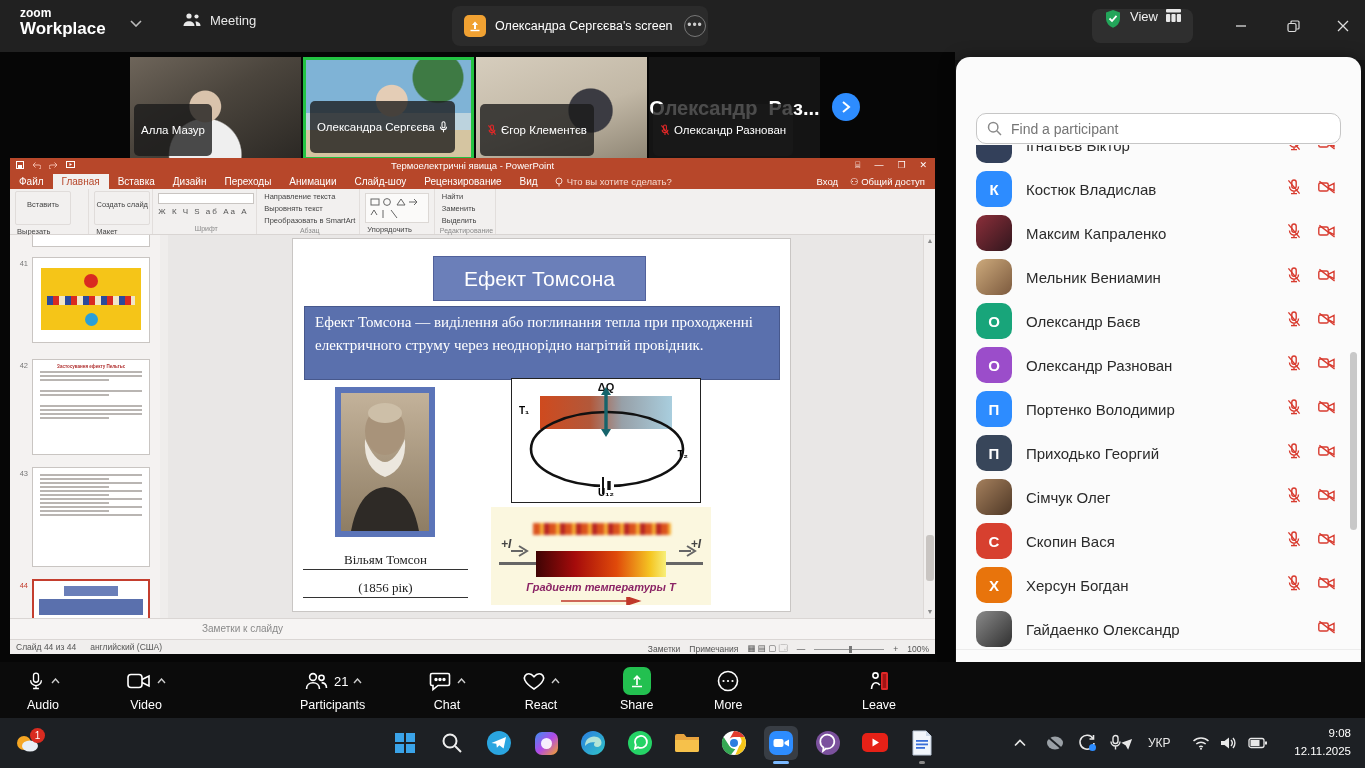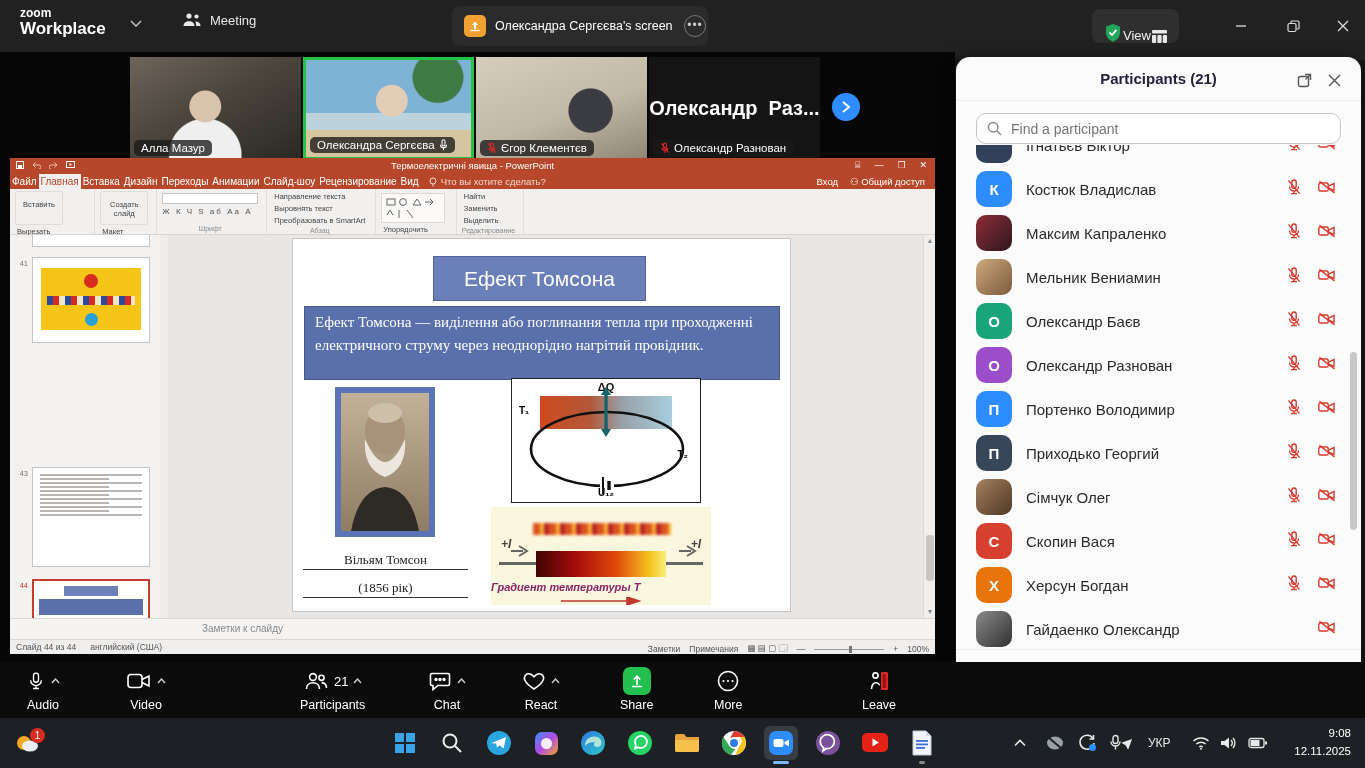--- a/index.html
+++ b/index.html
@@ -15,30 +15,30 @@
   .meeting-tab { position:absolute; left:182px; top:12px; display:flex; align-items:center; gap:8px;
     color:#e8e8e8; font-size:13px; }
   .share-pill { position:absolute; left:452px; top:6px; width:256px; height:40px; background:#2b2b2b;
     border-radius:8px; display:flex; align-items:center; gap:9px; padding:0 12px; }
   .share-pill .oicon { width:22px; height:22px; border-radius:5px; background:#f0a132;
     display:flex; align-items:center; justify-content:center; flex:0 0 auto; }
   .share-pill .stext { color:#fff; font-size:12.5px; white-space:nowrap; overflow:hidden; }
   .dots-circle { position:absolute; left:684px; top:15px; width:22px; height:22px; border:1px solid #777;
     border-radius:50%; color:#ccc; font-size:12px; text-align:center; line-height:19px; letter-spacing:1px; }
   .view-pill { position:absolute; left:1092px; top:9px; height:34px; background:#2f2f2f; border-radius:8px;
-    display:flex; align-items:flex-end; gap:1px; padding:0 12px; color:#f0f0f0; font-size:13px; }
+    display:flex; align-items:flex-start; gap:8px; padding:0 12px; color:#f0f0f0; font-size:13px; }
   .winctl { position:absolute; top:14px; width:26px; height:24px; display:flex; align-items:center; justify-content:center; }
 
   
   #sharebg { position:absolute; left:0; top:52px; width:955px; height:610px; background:#060606; }
 
   
   .vtile { position:absolute; top:57px; width:171px; height:103px; overflow:hidden; }
   .vtile .tag { position:absolute; left:4px; bottom:4px; background:rgba(25,25,25,.78); border-radius:5px;
-    color:#fff; font-size:11.5px; padding:2px 7px; display:flex; align-items:center; gap:4px; white-space:nowrap; }
+    color:#fff; font-size:11.5px; padding:20px 7px; display:flex; align-items:center; gap:4px; white-space:nowrap; }
   .t1 { left:130px; background:
     radial-gradient(circle at 44% 48%, #d9c3ac 0 14%, rgba(0,0,0,0) 15%),
     radial-gradient(circle at 44% 95%, #efefef 0 26%, rgba(0,0,0,0) 27%),
     linear-gradient(150deg,#6e655a,#4b453d 45%,#2b2824); }
   .t2 { left:303px; background:
     radial-gradient(circle at 52% 42%, #e4cdb6 0 15%, rgba(0,0,0,0) 16%),
     radial-gradient(circle at 80% 18%, #3e7a44 0 16%, rgba(0,0,0,0) 17%),
     linear-gradient(#7fb3d6 0 55%, #bcd3de 55% 72%, #d5c5a1 72%); border:3px solid #23c343; }
   .t3 { left:476px; background:
     radial-gradient(circle at 67% 52%, #3b3b42 0 17%, rgba(0,0,0,0) 18%),
@@ -50,30 +50,30 @@
 
   
   #ppt { position:absolute; left:10px; top:158px; width:925px; height:496px; background:#f2f0ef; }
   .ppt-titlebar { position:absolute; left:0; top:0; width:100%; height:16px; background:#b7472a;
     color:#fff; font-size:9.5px; }
   .ppt-title { position:absolute; left:0; right:0; top:2px; text-align:center; }
   .qat { position:absolute; left:6px; top:3px; display:flex; gap:8px; align-items:center; }
   .ppt-ctl { position:absolute; top:2px; display:flex; gap:14px; right:8px; color:#fff; font-size:9px; }
   .ppt-tabrow { position:absolute; left:0; top:16px; width:100%; height:15px; background:#b7472a;
     display:flex; align-items:stretch; color:#fff; font-size:10px; }
-  .ppt-tab { padding:1px 2px; display:flex; align-items:center; }
+  .ppt-tab { padding:1px 9px; display:flex; align-items:center; }
   .ppt-tab.active { background:#f2f0ef; color:#b7472a; }
   .tellme { display:flex; align-items:center; gap:4px; padding:0 8px; font-size:9.5px; color:#f6d9cf; }
   .tab-right { margin-left:auto; display:flex; align-items:center; gap:12px; padding-right:10px; font-size:9.5px; }
   #ribbon { position:absolute; left:0; top:31px; width:100%; height:46px; background:#f2f0ef;
     border-bottom:1px solid #d9d5d3; display:flex; }
-  .rgroup { border-right:1px solid #e2dedc; padding:2px 8px 0 5px; display:flex; flex-direction:column; }
+  .rgroup { border-right:1px solid #e2dedc; padding:2px 2px 0 5px; display:flex; flex-direction:column; }
   .ritems { flex:1; display:flex; flex-direction:column; flex-wrap:wrap; align-content:flex-start; gap:1px 6px; }
   .rbtn { font-size:7.5px; color:#444; white-space:nowrap; padding:1px 2px; }
-  .rbtn.big { width:48px; white-space:normal; text-align:center; font-size:7.5px; border:1px solid #e0dcda;
+  .rbtn.big { width:56px; white-space:normal; text-align:center; font-size:7.5px; border:1px solid #e0dcda;
     border-radius:2px; padding:8px 1px 1px 1px; height:34px; }
   .rlabel { font-size:7px; color:#8a8a8a; text-align:center; padding:1px 0 2px 0; }
   .fontbox { width:96px; height:11px; border:1px solid #c9c5c2; background:#fff; margin:2px 0; }
   .fontchars { font-size:8px; color:#555; letter-spacing:2px; }
   .shapesbox { width:64px; height:30px; border:1px solid #dcd8d5; background:#fbfaf9; margin-top:2px;
     display:flex; align-items:center; justify-content:center; }
 
   
   #thumbpanel { position:absolute; left:0; top:77px; width:158px; height:383px; background:#f4f2f1;
     border-right:1px solid #d6d2d0; overflow:hidden; }
@@ -114,21 +114,21 @@
   .dt1 { position:absolute; left:7px; top:26px; font-weight:700; font-size:10px; }
   .dt2 { position:absolute; right:12px; top:26px; font-weight:700; font-size:10px;margin-top:44px; }
   .du { position:absolute; left:0; right:0; top:108px; text-align:center; font-weight:700; font-size:10px; }
   .yellowimg { position:absolute; left:198px; top:268px; width:220px; height:98px; background:#fbf7df; }
   .flamestrip { position:absolute; left:42px; top:16px; width:138px; height:12px; filter:blur(1.5px);
     background:repeating-linear-gradient(90deg,#d8420a 0 7px,#f5a623 7px 11px,#b01010 11px 16px); opacity:.9; }
   .ybar { position:absolute; left:45px; top:44px; width:130px; height:26px;
     background:linear-gradient(90deg,#3f0404,#a50b0b 30%,#e04a0a 62%,#f5c623 88%,#f7ef7a); }
   .yI { position:absolute; top:30px; font-size:12px; font-weight:700; font-style:italic; color:#444; }
   .yline { position:absolute; top:55px; height:3px; background:#666; }
-  .ylabel { position:absolute; left:0; right:0; top:74px; text-align:left; font-size:11px; font-weight:700;
+  .ylabel { position:absolute; left:0; right:0; top:74px; text-align:center; font-size:11px; font-weight:700;
     font-style:italic; color:#8b2566; }
   .yarrow { position:absolute; left:70px; top:90px; width:84px; }
 
   
   #notesbar { position:absolute; left:0; top:460px; width:100%; height:21px; background:#f6f4f3;
     border-top:1px solid #dad6d4; color:#8a8a8a; font-size:10px; padding:4px 0 0 192px; }
   #statusbar { position:absolute; left:0; top:481px; width:100%; height:15px; background:#f0eeed;
     border-top:1px solid #dad6d4; font-size:8.5px; color:#555; }
   .st-left { position:absolute; left:6px; top:2px; display:flex; gap:14px; }
   .st-right { position:absolute; right:6px; top:2px; display:flex; gap:9px; align-items:center; }
@@ -410,20 +410,37 @@
       </div>
     <div class="thumb-row" style="top:22px">
       <div class="tnum">41</div>
       <div class="tbox" style="height:86px">
         <div style="position:absolute;left:8px;top:10px;right:8px;bottom:12px;background:#f5c518;"></div>
         <div style="position:absolute;left:50%;top:16px;width:14px;height:14px;margin-left:-7px;border-radius:50%;background:#d92b20;"></div>
         <div style="position:absolute;left:14px;top:38px;right:14px;height:9px;background:repeating-linear-gradient(90deg,#2b4a9b 0 6px,#d92b20 6px 12px,#f0e6c8 12px 18px);"></div>
         <div style="position:absolute;left:50%;bottom:16px;width:13px;height:13px;margin-left:-6px;border-radius:50%;background:#2a9fd8;"></div>
       </div>
     </div>
+    <div class="thumb-row" style="top:124px">
+      <div class="tnum">42</div>
+      <div class="tbox" style="height:96px">
+        <div class="th42-title">Застосування ефекту Пельтьє</div>
+        <div class="tline"></div>
+          <div class="tline"></div>
+          <div class="tline short"></div>
+        <div style="height:5px"></div>
+          <div class="tline"></div>
+          <div class="tline short"></div>
+        <div style="height:5px"></div>
+          <div class="tline"></div>
+          <div class="tline"></div>
+          <div class="tline"></div>
+          <div class="tline short"></div>
+      </div>
+    </div>
     <div class="thumb-row" style="top:232px">
       <div class="tnum">43</div>
       <div class="tbox" style="height:100px">
         <div style="padding-top:4px"></div>
         <div class="tline"></div>
           <div class="tline short"></div>
           <div class="tline"></div>
           <div class="tline short"></div>
         <div class="tline"></div>
           <div class="tline short"></div>
@@ -520,34 +537,20 @@
       <span class="zoomline">
           <i></i>
         </span>
       <span>+</span>
       <span>100%</span>
     </div>
   </div>
 </div>
 
 <div id="panel">
-  <div class="p-header">
-    <div class="p-title">Participants (21)</div>
-    <div class="p-hicon" style="right:46px">
-      <svg width="15" height="15" fill="none" stroke="#555" stroke-width="1.4">
-          <rect x="1.5" y="3.5" width="10" height="10" rx="2"></rect>
-          <path d="M8 1.5h5.5V7M13 2 8.5 6.5"></path>
-        </svg>
-    </div>
-    <div class="p-hicon" style="right:16px">
-      <svg width="13" height="13">
-          <path d="M1 1l11 11M12 1 1 12" stroke="#555" stroke-width="1.4"></path>
-        </svg>
-    </div>
-  </div>
   <div class="p-search">
     <svg width="15" height="15" fill="none" stroke="#8a8a8a" stroke-width="1.5">
         <circle cx="6.2" cy="6.2" r="4.7"></circle>
         <line x1="9.8" y1="9.8" x2="14" y2="14"></line>
       </svg>
     <input type="text" placeholder="Find a participant" style="">
   </div>
   <div id="plist">
       <div class="prow partial">
         <div class="avatar photo-navy"></div>

